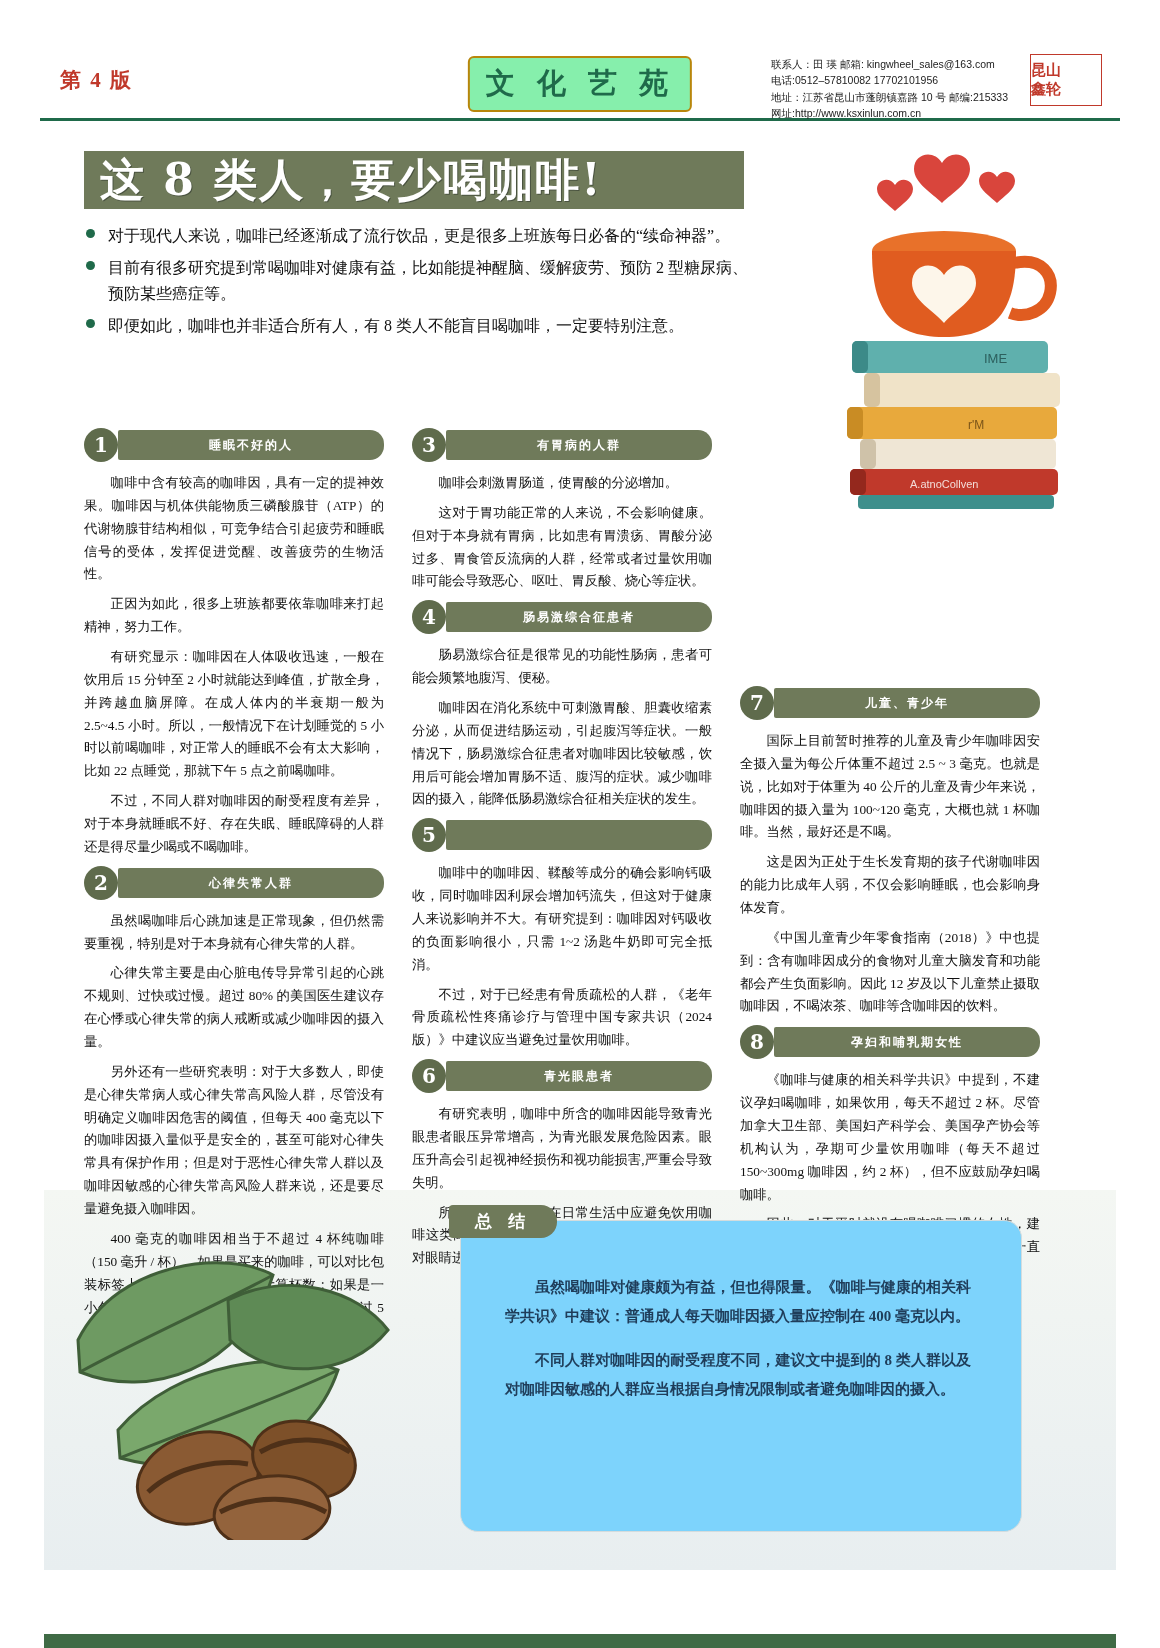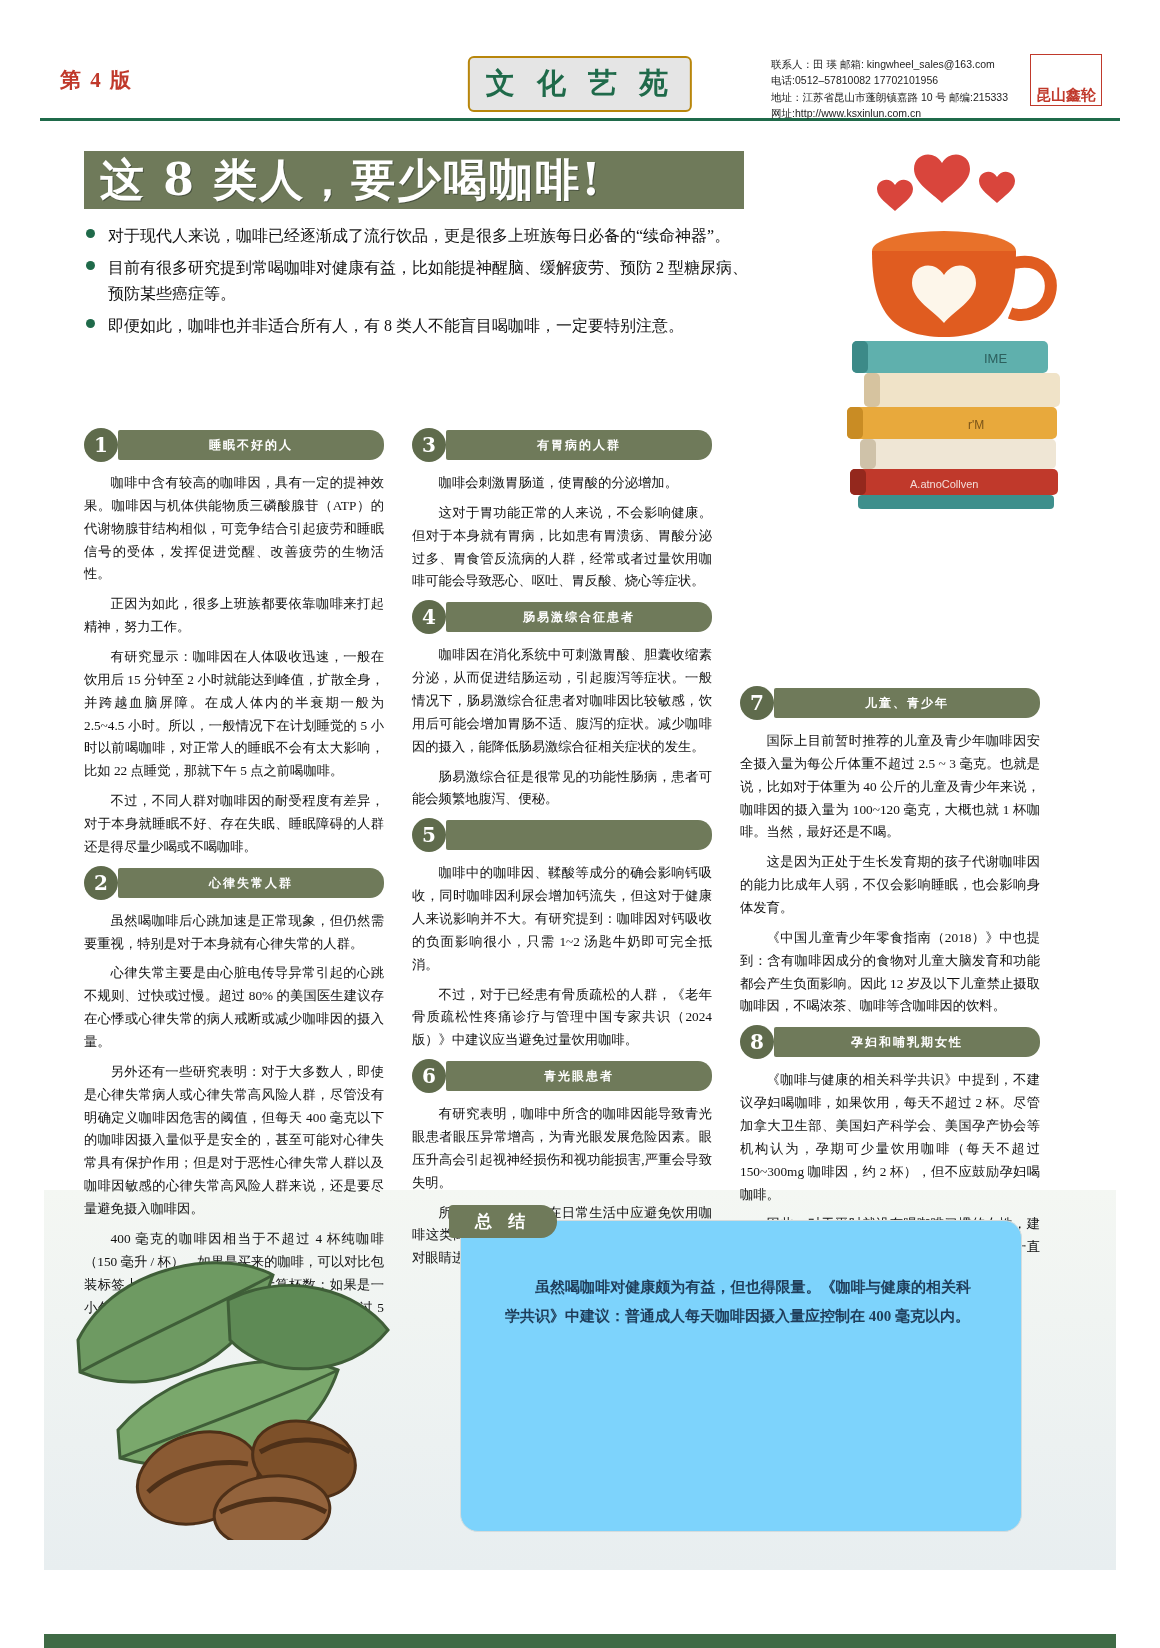--- a/index.html
+++ b/index.html
@@ -21,36 +21,36 @@
   .page-num{
     position:absolute;left:20px;top:26px;
     font-size:21px;font-weight:bold;color:#c0392b;
     letter-spacing:2px;
     font-family:"Liberation Serif",serif;
   }
   .masthead{
     position:absolute;left:50%;transform:translateX(-50%);top:16px;
     border:2px solid #b8860b;border-radius:6px;
     padding:6px 16px;
-    background:#e5e5e5;
+    background:#86efac;
   }
   .masthead span{
     font-size:29px;font-weight:bold;color:#1f6a4a;letter-spacing:6px;
     font-family:"DejaVu Serif",serif;
   }
   .contact{
     position:absolute;right:112px;top:16px;
     font-size:10.5px;line-height:1.55;color:#222;text-align:left;
     font-family:"Liberation Sans",sans-serif;
   }
   .logo-box{
     position:absolute;right:18px;top:14px;
     width:70px;height:50px;
     border:1px solid #c0392b;
-    display:flex;flex-direction:row;align-items:flex-end;justify-content:center;
+    display:flex;flex-direction:column;align-items:flex-start;justify-content:center;
     color:#c0392b;font-weight:bold;font-size:15px;line-height:1.25;
   }
 
   
   .hero{position:relative;margin:24px 44px 0 44px;height:180px;}
   .title-band{
     position:absolute;left:40px;top:6px;
     background:#6f7a5a;
     width:660px;height:58px;
   }
@@ -240,22 +240,22 @@
         <p>咖啡会刺激胃肠道，使胃酸的分泌增加。</p>
         <p>这对于胃功能正常的人来说，不会影响健康。但对于本身就有胃病，比如患有胃溃疡、胃酸分泌过多、胃食管反流病的人群，经常或者过量饮用咖啡可能会导致恶心、呕吐、胃反酸、烧心等症状。</p>
       </div>
 
       <div class="sec-head">
         <div class="bar"></div>
         <div class="num">4</div>
         <div class="ttl">肠易激综合征患者</div>
       </div>
       <div class="sec-body">
+        <p>肠易激综合征是很常见的功能性肠病，患者可能会频繁地腹泻、便秘。</p>
         <p>咖啡因在消化系统中可刺激胃酸、胆囊收缩素分泌，从而促进结肠运动，引起腹泻等症状。一般情况下，肠易激综合征患者对咖啡因比较敏感，饮用后可能会增加胃肠不适、腹泻的症状。减少咖啡因的摄入，能降低肠易激综合征相关症状的发生。</p>
-        <p>肠易激综合征是很常见的功能性肠病，患者可能会频繁地腹泻、便秘。</p>
       </div>
 
       <div class="sec-head">
         <div class="bar"></div>
         <div class="num">5</div>
       </div>
       <div class="sec-body">
         <p>咖啡中的咖啡因、鞣酸等成分的确会影响钙吸收，同时咖啡因利尿会增加钙流失，但这对于健康人来说影响并不大。有研究提到：咖啡因对钙吸收的负面影响很小，只需 1~2 汤匙牛奶即可完全抵消。</p>
         <p>不过，对于已经患有骨质疏松的人群，《老年骨质疏松性疼痛诊疗与管理中国专家共识（2024 版）》中建议应当避免过量饮用咖啡。</p>
       </div>
@@ -311,17 +311,18 @@
     <ellipse cx="246" cy="240" rx="52" ry="38" transform="rotate(14 246 240)" fill="#7d5029" stroke="#4e3018" stroke-width="3"></ellipse>
     <path d="M202 232 C232 214 272 218 292 232" fill="none" stroke="#4e3018" stroke-width="5"></path>
     <ellipse cx="214" cy="292" rx="58" ry="36" transform="rotate(-6 214 292)" fill="#93633c" stroke="#4e3018" stroke-width="3"></ellipse>
     <path d="M162 292 C196 274 240 276 268 292" fill="none" stroke="#4e3018" stroke-width="5"></path>
   </svg>
 
   <div class="summary">
     <div class="sum-tag">总  结</div>
     <div class="sum-body">
       <p>虽然喝咖啡对健康颇为有益，但也得限量。《咖啡与健康的相关科学共识》中建议：普通成人每天咖啡因摄入量应控制在 400 毫克以内。</p>
+      <p>不同人群对咖啡因的耐受程度不同，建议文中提到的 8 类人群以及对咖啡因敏感的人群应当根据自身情况限制或者避免咖啡因的摄入。</p>
     </div>
   </div>
 
   <div class="footer-band"></div>
 </div>
 
 </body></html>

